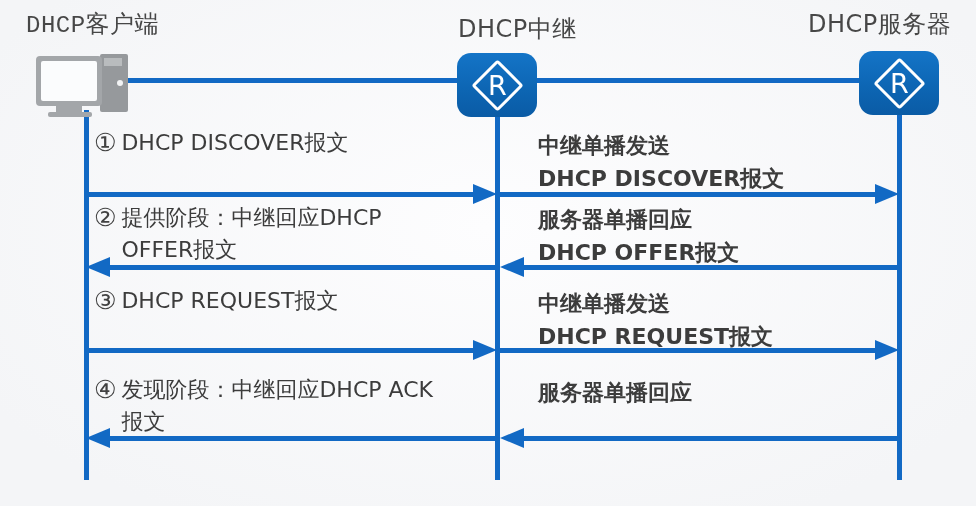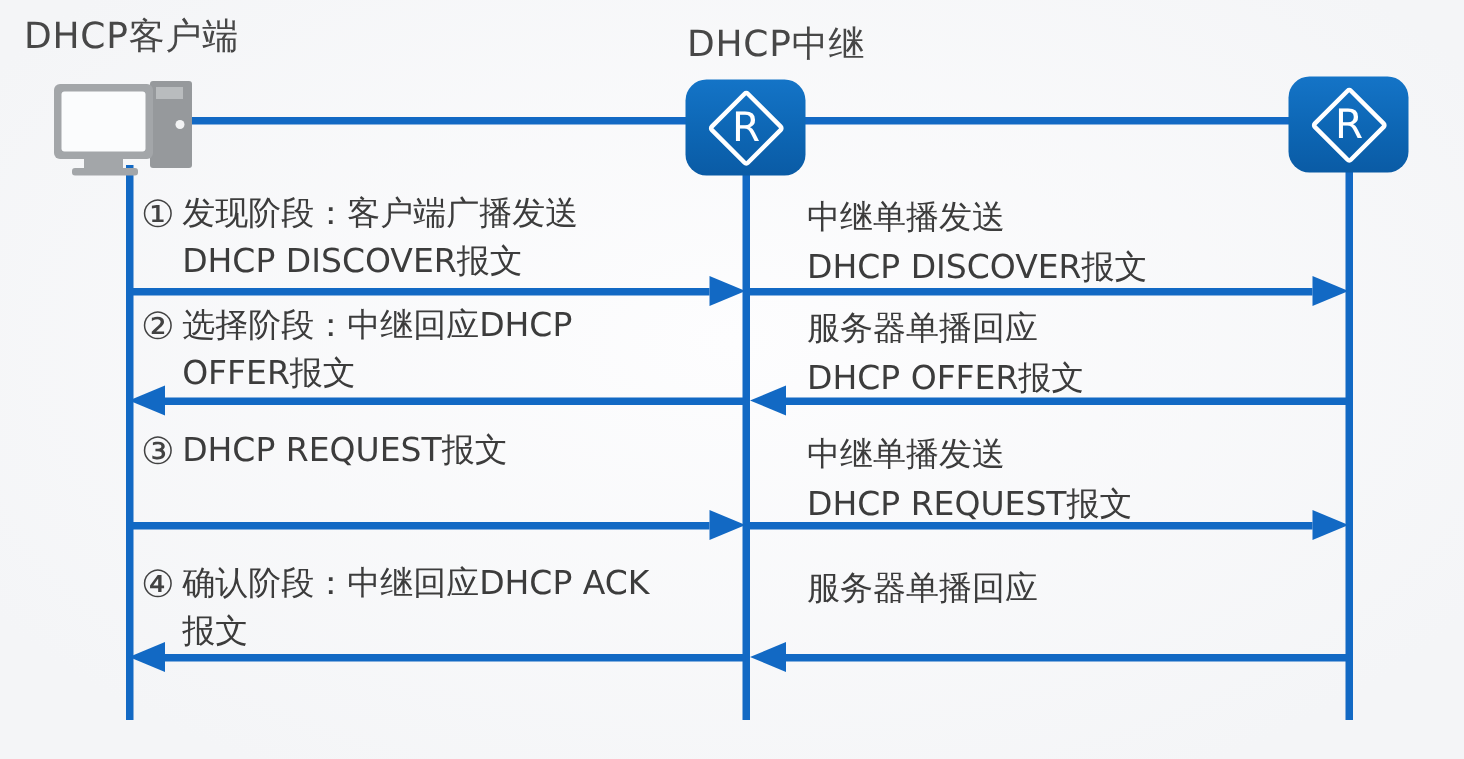--- a/index.html
+++ b/index.html
@@ -16,21 +16,21 @@
   }
   .stage{
     position:relative;width:976px;height:506px;
     background:radial-gradient(ellipse at 50% 45%, #fdfdfe 0%, #f4f5f7 85%);
   }
   
   .entity-label{
     position:absolute;
     font-size:24px;color:#474747;white-space:nowrap;letter-spacing:.5px;
   }
-  .lbl-client{left:16px;top:8px;}
+  .lbl-client{left:26px;top:8px;font-family:Liberation Mono, monospace;}
   .lbl-relay{left:443px;top:13px;margin-left:15px;}
   .lbl-server{left:808px;top:8px;}
 
   
   .top-line{position:absolute;left:112px;top:78px;width:787px;height:5px;background:var(--line);z-index:0;}
 
   
   .lifeline{position:absolute;top:110px;width:5px;height:370px;background:var(--line);z-index:0;}
   .ll-client{left:84px;}
   .ll-relay{left:495px;}
@@ -70,29 +70,30 @@
   .head-right{border-left:24px solid var(--line);}
   .head-left{border-right:24px solid var(--line);}
 
   
   .msg-text{
     position:absolute;color:var(--text);font-size:22px;line-height:32px;
     white-space:nowrap;z-index:3;display:flex;align-items:flex-start;
   }
   .msg-text .num{font-size:25px;margin-right:5px;line-height:32px;color:#424242;}
   .left-col{left:94px;}
-  .right-col{left:538px;line-height:33px;}
+  .right-col{left:538px;line-height:33px;font-weight:bold;}
 </style>
 </head>
 <body>
 
 <div class="stage">
 
   <div class="entity-label lbl-client">DHCP客户端</div>
   <div class="entity-label lbl-relay">DHCP中继</div>
+  <div class="entity-label lbl-server">DHCP服务器</div>
 
   <div class="top-line"></div>
 
   <div class="lifeline ll-client"></div>
   <div class="lifeline ll-relay"></div>
   <div class="lifeline ll-server"></div>
 
   <div class="computer">
     <div class="pc-tower"></div>
     <div class="pc-monitor">
@@ -130,41 +131,40 @@
   <div class="head head-right" style="left:875px;top:340px;"></div>
 
   <div class="head head-left" style="left:86px;top:428px;"></div>
   <div class="msg-line" style="left:110px;top:436px;width:387px;"></div>
   <div class="head head-left" style="left:500px;top:428px;"></div>
   <div class="msg-line" style="left:524px;top:436px;width:375px;"></div>
 
   <div class="msg-text left-col" style="top:127px;">
     <span class="num">①</span>
     <div>
-      <div>发现阶段：客户端广播发送</div>
       <div>DHCP DISCOVER报文</div>
     </div>
   </div>
   <div class="msg-text left-col" style="top:202px;">
     <span class="num">②</span>
     <div>
-      <div>选择阶段：中继回应DHCP</div>
+      <div>提供阶段：中继回应DHCP</div>
       <div>OFFER报文</div>
     </div>
   </div>
   <div class="msg-text left-col" style="top:285px;">
     <span class="num">③</span>
     <div>
       <div>DHCP REQUEST报文</div>
     </div>
   </div>
   <div class="msg-text left-col" style="top:374px;">
     <span class="num">④</span>
     <div>
-      <div>确认阶段：中继回应DHCP ACK</div>
+      <div>发现阶段：中继回应DHCP ACK</div>
       <div>报文</div>
     </div>
   </div>
 
   <div class="msg-text right-col" style="top:129px;">
     <div>
       <div>中继单播发送</div>
       <div>DHCP DISCOVER报文</div>
     </div>
   </div>

